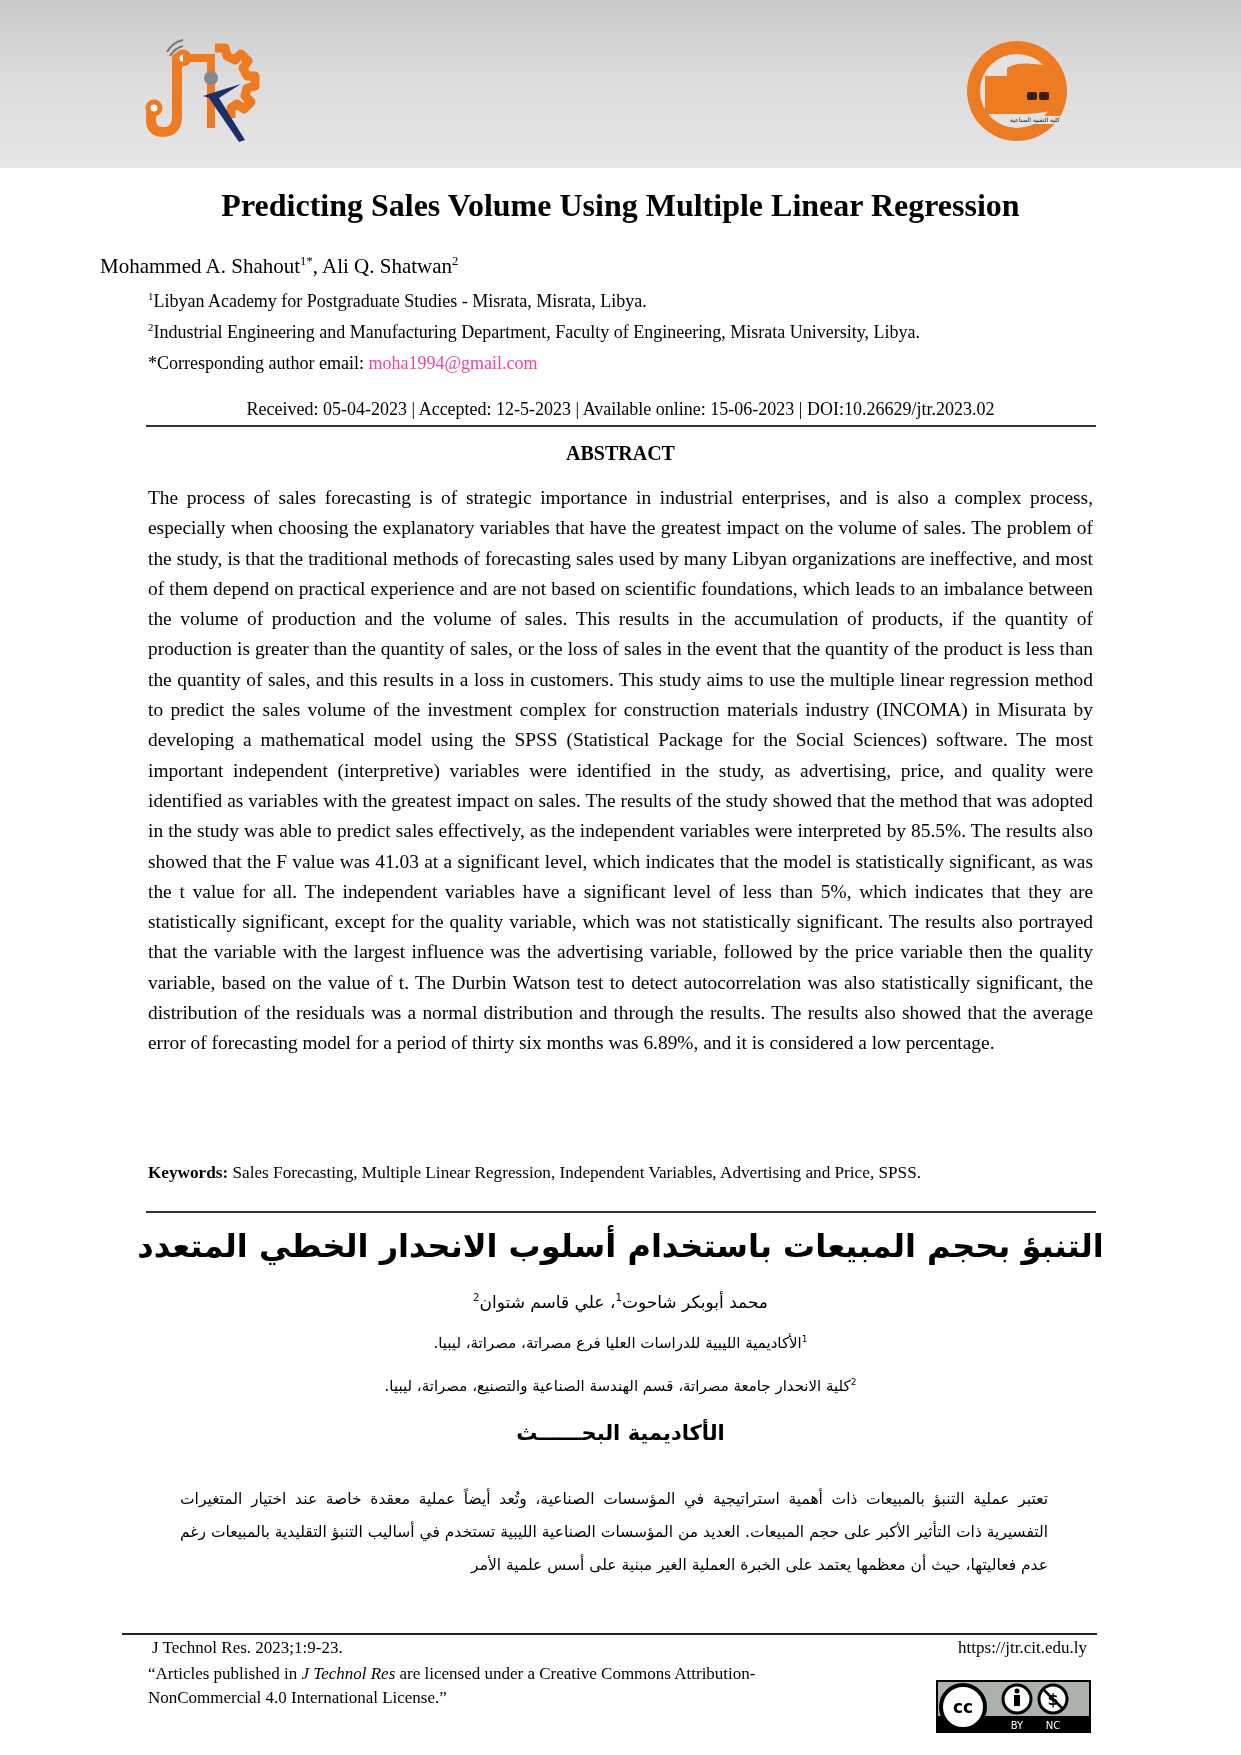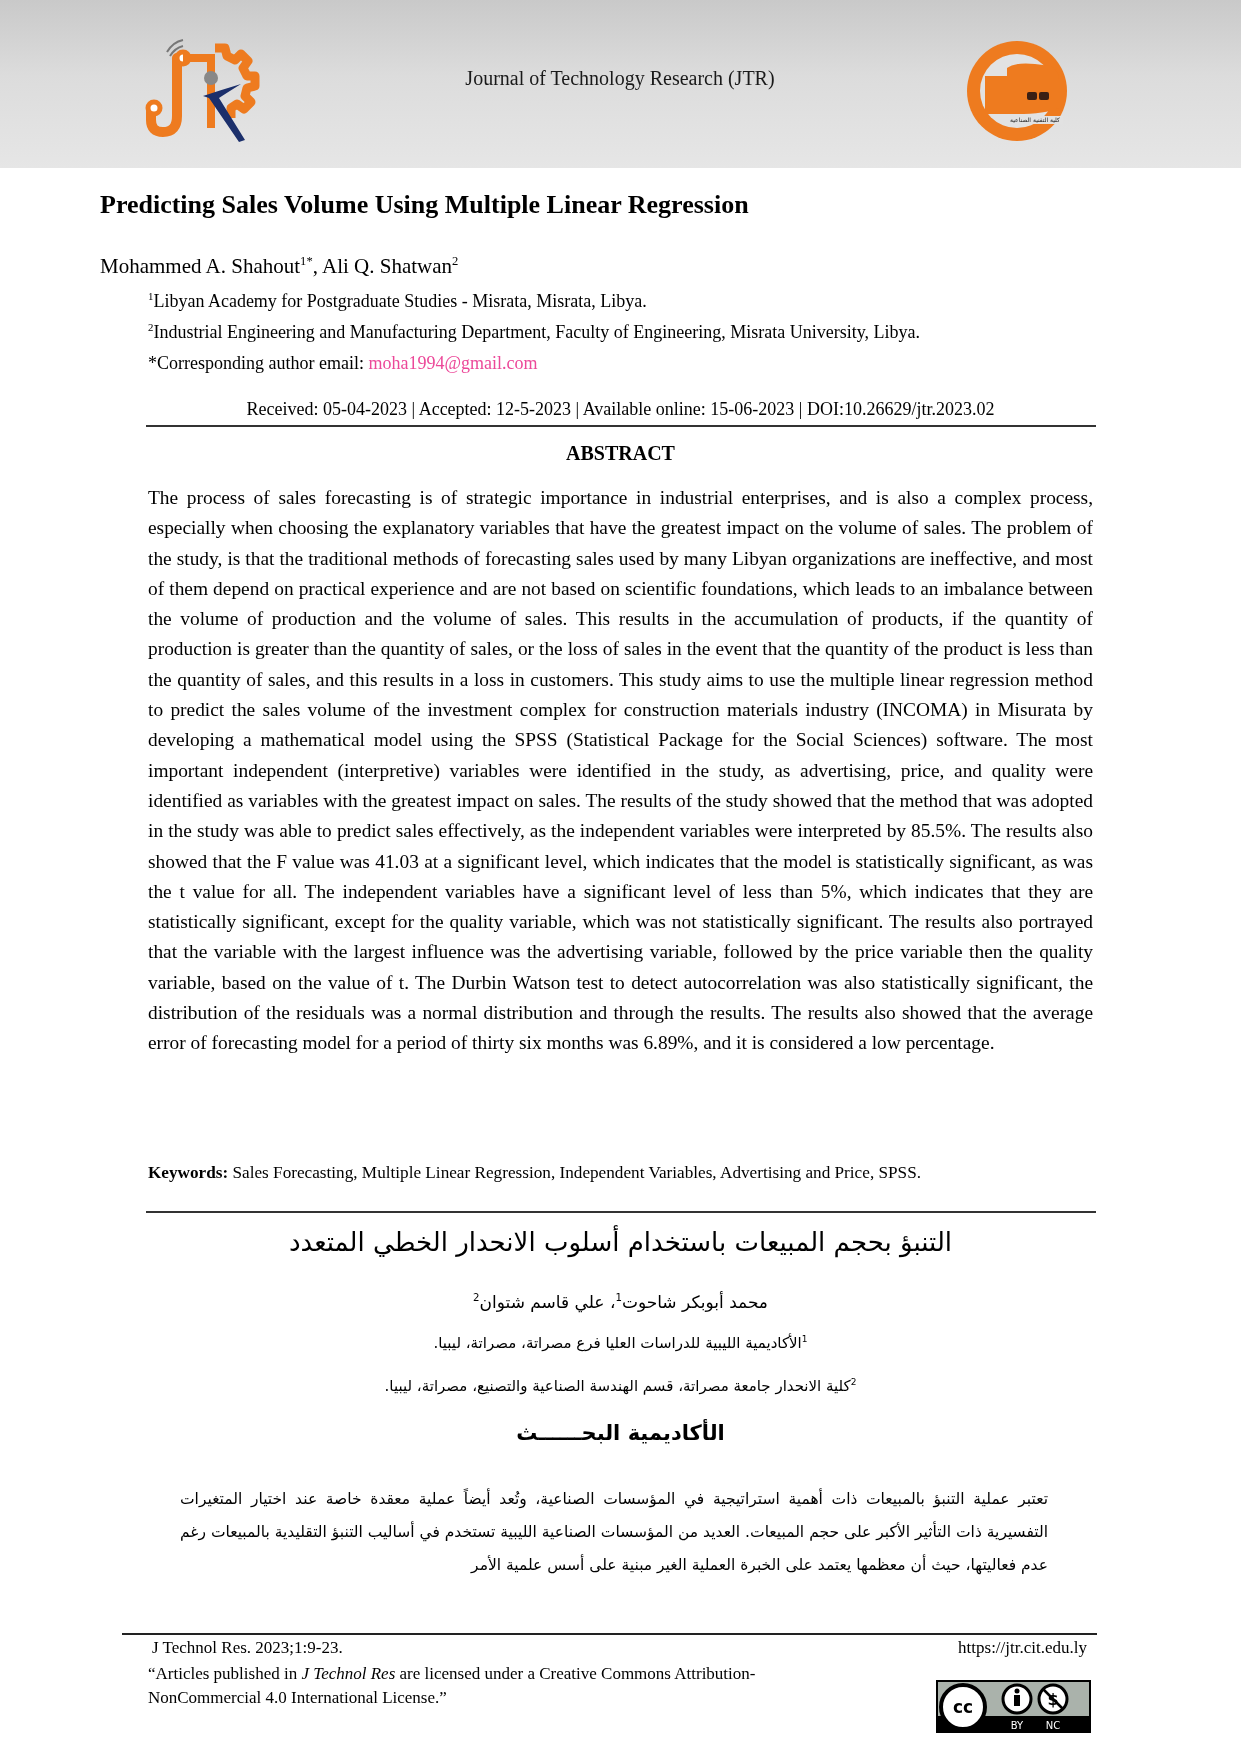--- a/index.html
+++ b/index.html
@@ -12,22 +12,22 @@
     position: absolute; left: 0; top: 0; width: 1241px; height: 168px;
     background: linear-gradient(to bottom, #c9c9c9 0%, #dcdcdc 45%, #e6e6e6 100%);
   }
   .journal-logo { position: absolute; left: 145px; top: 36px; width: 130px; height: 110px; }
   .college-logo { position: absolute; left: 955px; top: 36px; width: 130px; height: 110px; }
   .journal-info {
     position: absolute; left: 300px; top: 66px; width: 640px; text-align: center;
     font-size: 20px; line-height: 25px; color: #1a1a1a;
   }
   .paper-title {
-    position: absolute; left: 100px; top: 187px; width: 1041px; text-align: left;
-    font-size: 26px; font-weight: bold; line-height: 36px;
+    position: absolute; left: 100px; top: 187px; width: 1041px; text-align: center;
+    font-size: 32px; font-weight: bold; line-height: 36px;
   }
   .authors {
     position: absolute; left: 100px; top: 254px; width: 1041px; text-align: left;
     font-size: 21px;
   }
   sup { font-size: 0.6em; vertical-align: super; line-height: 0; }
   .affil { position: absolute; left: 148px; font-size: 18px; }
   .affil a { color: #ec4899; }
   .dates {
     position: absolute; left: 148px; top: 399px; width: 945px; text-align: center;
@@ -44,21 +44,21 @@
   }
   .keywords {
     position: absolute; left: 148px; top: 1163px; width: 950px;
     font-size: 17.2px;
   }
   .keywords b { font-weight: bold; }
   .ar {
     direction: rtl; font-family: "DejaVu Sans", sans-serif; text-align: center;
     position: absolute; left: 100px; width: 1041px;
   }
-  .ar-title { top: 1227px; font-size: 26px; font-weight: normal; }
+  .ar-title { top: 1227px; font-size: 32px; font-weight: bold; }
   .ar-authors { top: 1292px; font-size: 17px; }
   .ar-affil1 { top: 1334px; font-size: 15px; }
   .ar-affil2 { top: 1377px; font-size: 15px; }
   .ar-heading { top: 1421px; font-size: 21px; font-weight: bold; letter-spacing: 1px; }
   .ar-body {
     position: absolute; left: 180px; top: 1483px; width: 868px;
     direction: rtl; font-family: "DejaVu Sans", sans-serif;
     font-size: 15.5px; line-height: 33px; text-align: justify; margin: 0;
   }
   .footer-rule { position: absolute; left: 122px; top: 1633px; width: 975px; border-top: 2px solid #222; }
@@ -82,21 +82,20 @@
   <path d="M22 16 Q28 6 38 4 M25 20 Q30 12 38 10" stroke="#777" stroke-width="2" fill="none"></path>
   <path d="M32 22 L32 80 Q32 96 18 96 Q6 96 6 84 L6 76" fill="none" stroke="#ee7b1f" stroke-width="10" stroke-linecap="round"></path>
   <circle cx="9" cy="72" r="6" fill="#fff" stroke="#ee7b1f" stroke-width="5"></circle>
   <circle cx="38" cy="22" r="6" fill="#fff" stroke="#ee7b1f" stroke-width="5"></circle>
   <path d="M38 22 L66 22 L66 92" fill="none" stroke="#ee7b1f" stroke-width="8"></path>
   <circle cx="66" cy="42" r="7" fill="#888"></circle>
   <path d="M58 60 Q76 54 96 48 Q80 58 74 62 L100 104 L94 106 L64 62 Z" fill="#1b2f6b"></path>
 </svg>
 
 <div class="journal-info">
-  <div>Journal of Technology Research (JTR)</div>
 </div>
 
 <svg class="college-logo" viewBox="0 0 130 110">
   <circle cx="62" cy="55" r="50" fill="#ee7b1f"></circle>
   <circle cx="62" cy="55" r="37" fill="#e2e2e2"></circle>
   <path d="M30 40 L52 40 L52 32 Q60 26 80 28 L96 30 Q104 34 104 44 L104 72 Q90 78 62 78 L30 78 Z" fill="#ee7b1f"></path>
   <rect x="72" y="56" width="10" height="8" rx="2" fill="#3a1f14"></rect>
   <rect x="84" y="56" width="10" height="8" rx="2" fill="#3a1f14"></rect>
   <rect x="52" y="80" width="56" height="8" fill="#e2e2e2"></rect>
   <text x="80" y="86" font-size="6" fill="#222" text-anchor="middle" font-family="DejaVu Sans, sans-serif">كلية التقنية الصناعية</text>

